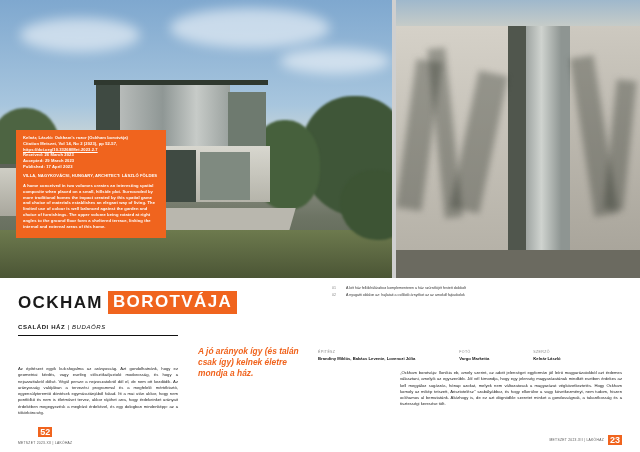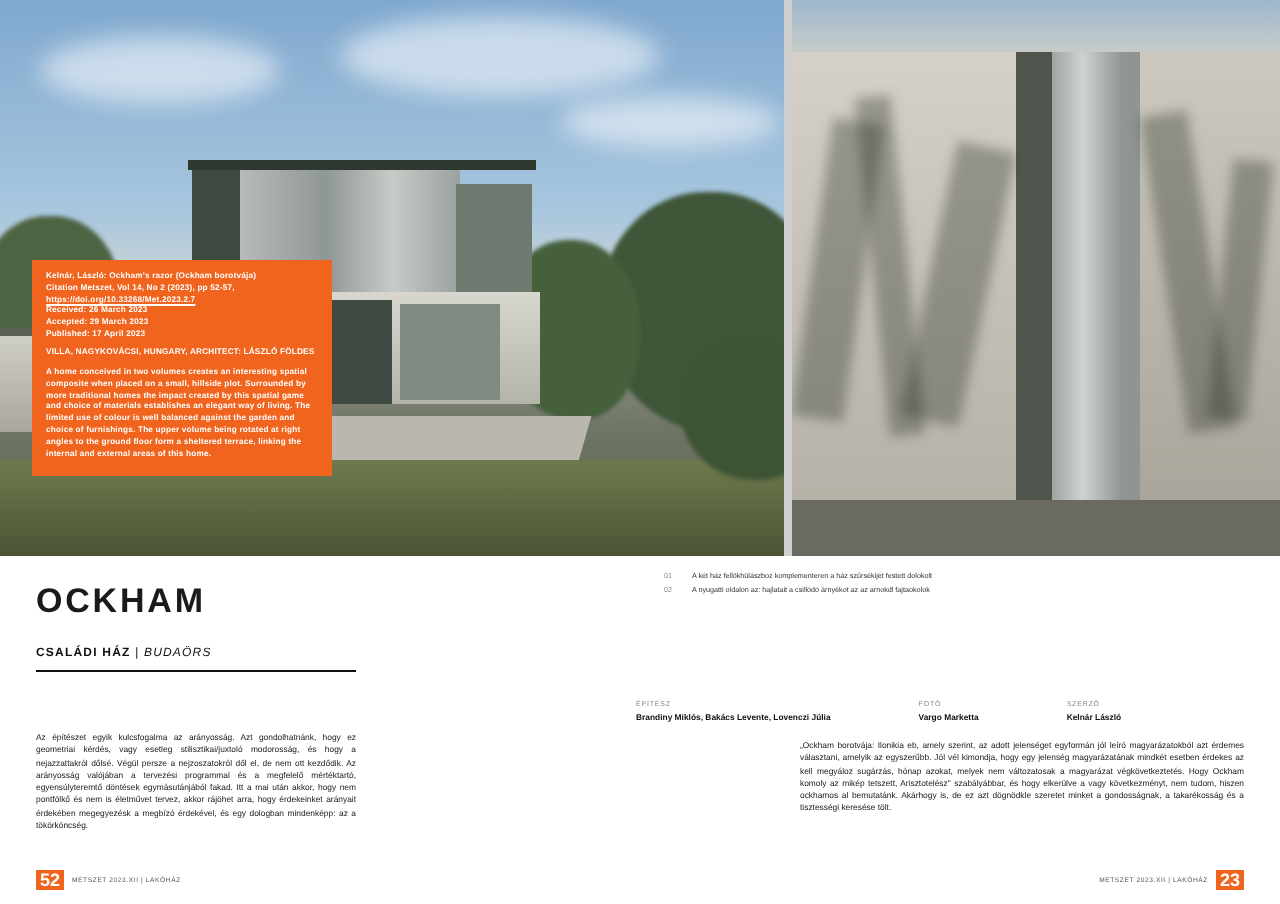--- a/index.html
+++ b/index.html
@@ -97,21 +97,21 @@
   }
 
   
   .figcaps{position:absolute;left:332px;top:8px;width:290px;}
   .figcap{display:flex;gap:6px;margin-bottom:2px;}
   .figcap .num{font-size:3.6px;color:#888;width:8px;}
   .figcap .txt{font-size:3.6px;color:#333;line-height:1.35;}
 
   
   .footer{position:absolute;bottom:7px;display:flex;align-items:center;gap:4px;}
-  .footer-left{left:18px;}
+  .footer-left{left:18px;flex-direction:column;}
   .footer-right{right:18px;flex-direction:row-reverse;}
   .pgnum{font-size:9px;font-weight:bold;color:#111;}
   .pgnum.inv{color:#ffffff;background:#f0641e;padding:0 2px;}
   .foottext{font-size:3.3px;color:#555;letter-spacing:.3px;}
 </style>
 </head>
 <body>
 
 <div class="spread">
 
@@ -179,29 +179,31 @@
         <span class="txt">A két ház fellökhülászboz komplementeren a ház szűrsékijét festett dolokolt</span>
       </div>
       <div class="figcap">
         <span class="num">02</span>
         <span class="txt">A nyugatti oldalon az: hajlatait a csillódó árnyékot az az arnokdl fajtaokolok</span>
       </div>
     </div>
 
     <div class="title-row">
       <span class="title-ockham">OCKHAM</span>
+      <span class="title-borotvaja">BOROTVÁJA</span>
     </div>
 
     <div class="subtitle">
       <span>CSALÁDI HÁZ</span><span class="loc"> | </span><span class="loc">BUDAÖRS</span>
     </div>
     <div class="rule-left"></div>
 
     <div class="body-left">Az építészet egyik kulcsfogalma az arányosság. Azt gondolhatnánk, hogy ez geometriai kérdés, vagy esetleg stilisztikai/juxtoló modorosság, és hogy a nejazzattakról dőlsé. Végül persze a nejzoszatokról dől el, de nem ott kezdődik. Az arányosság valójában a tervezési programmal és a megfelelő mértéktartó, egyensúlyteremtő döntések egymásutánjából fakad. Itt a mai után akkor, hogy nem pontfölkő és nem is életművet tervez, akkor rájöhet arra, hogy érdekeinket arányait érdekében megegyezésk a megbízó érdekével, és egy dologban mindenképp: az a tökörköncség.</div>
 
+    <div class="pullquote">A jó arányok így (és talán csak így) kelnek életre mondja a ház.</div>
 
     <div class="credits">
       <div class="credit-col">
         <div class="lbl">ÉPÍTÉSZ</div>
         <div class="val">Brandiny Miklós, Bakács Levente, Lovenczi Júlia</div>
       </div>
       <div class="credit-col">
         <div class="lbl">FOTÓ</div>
         <div class="val">Vargo Marketta</div>
       </div>

